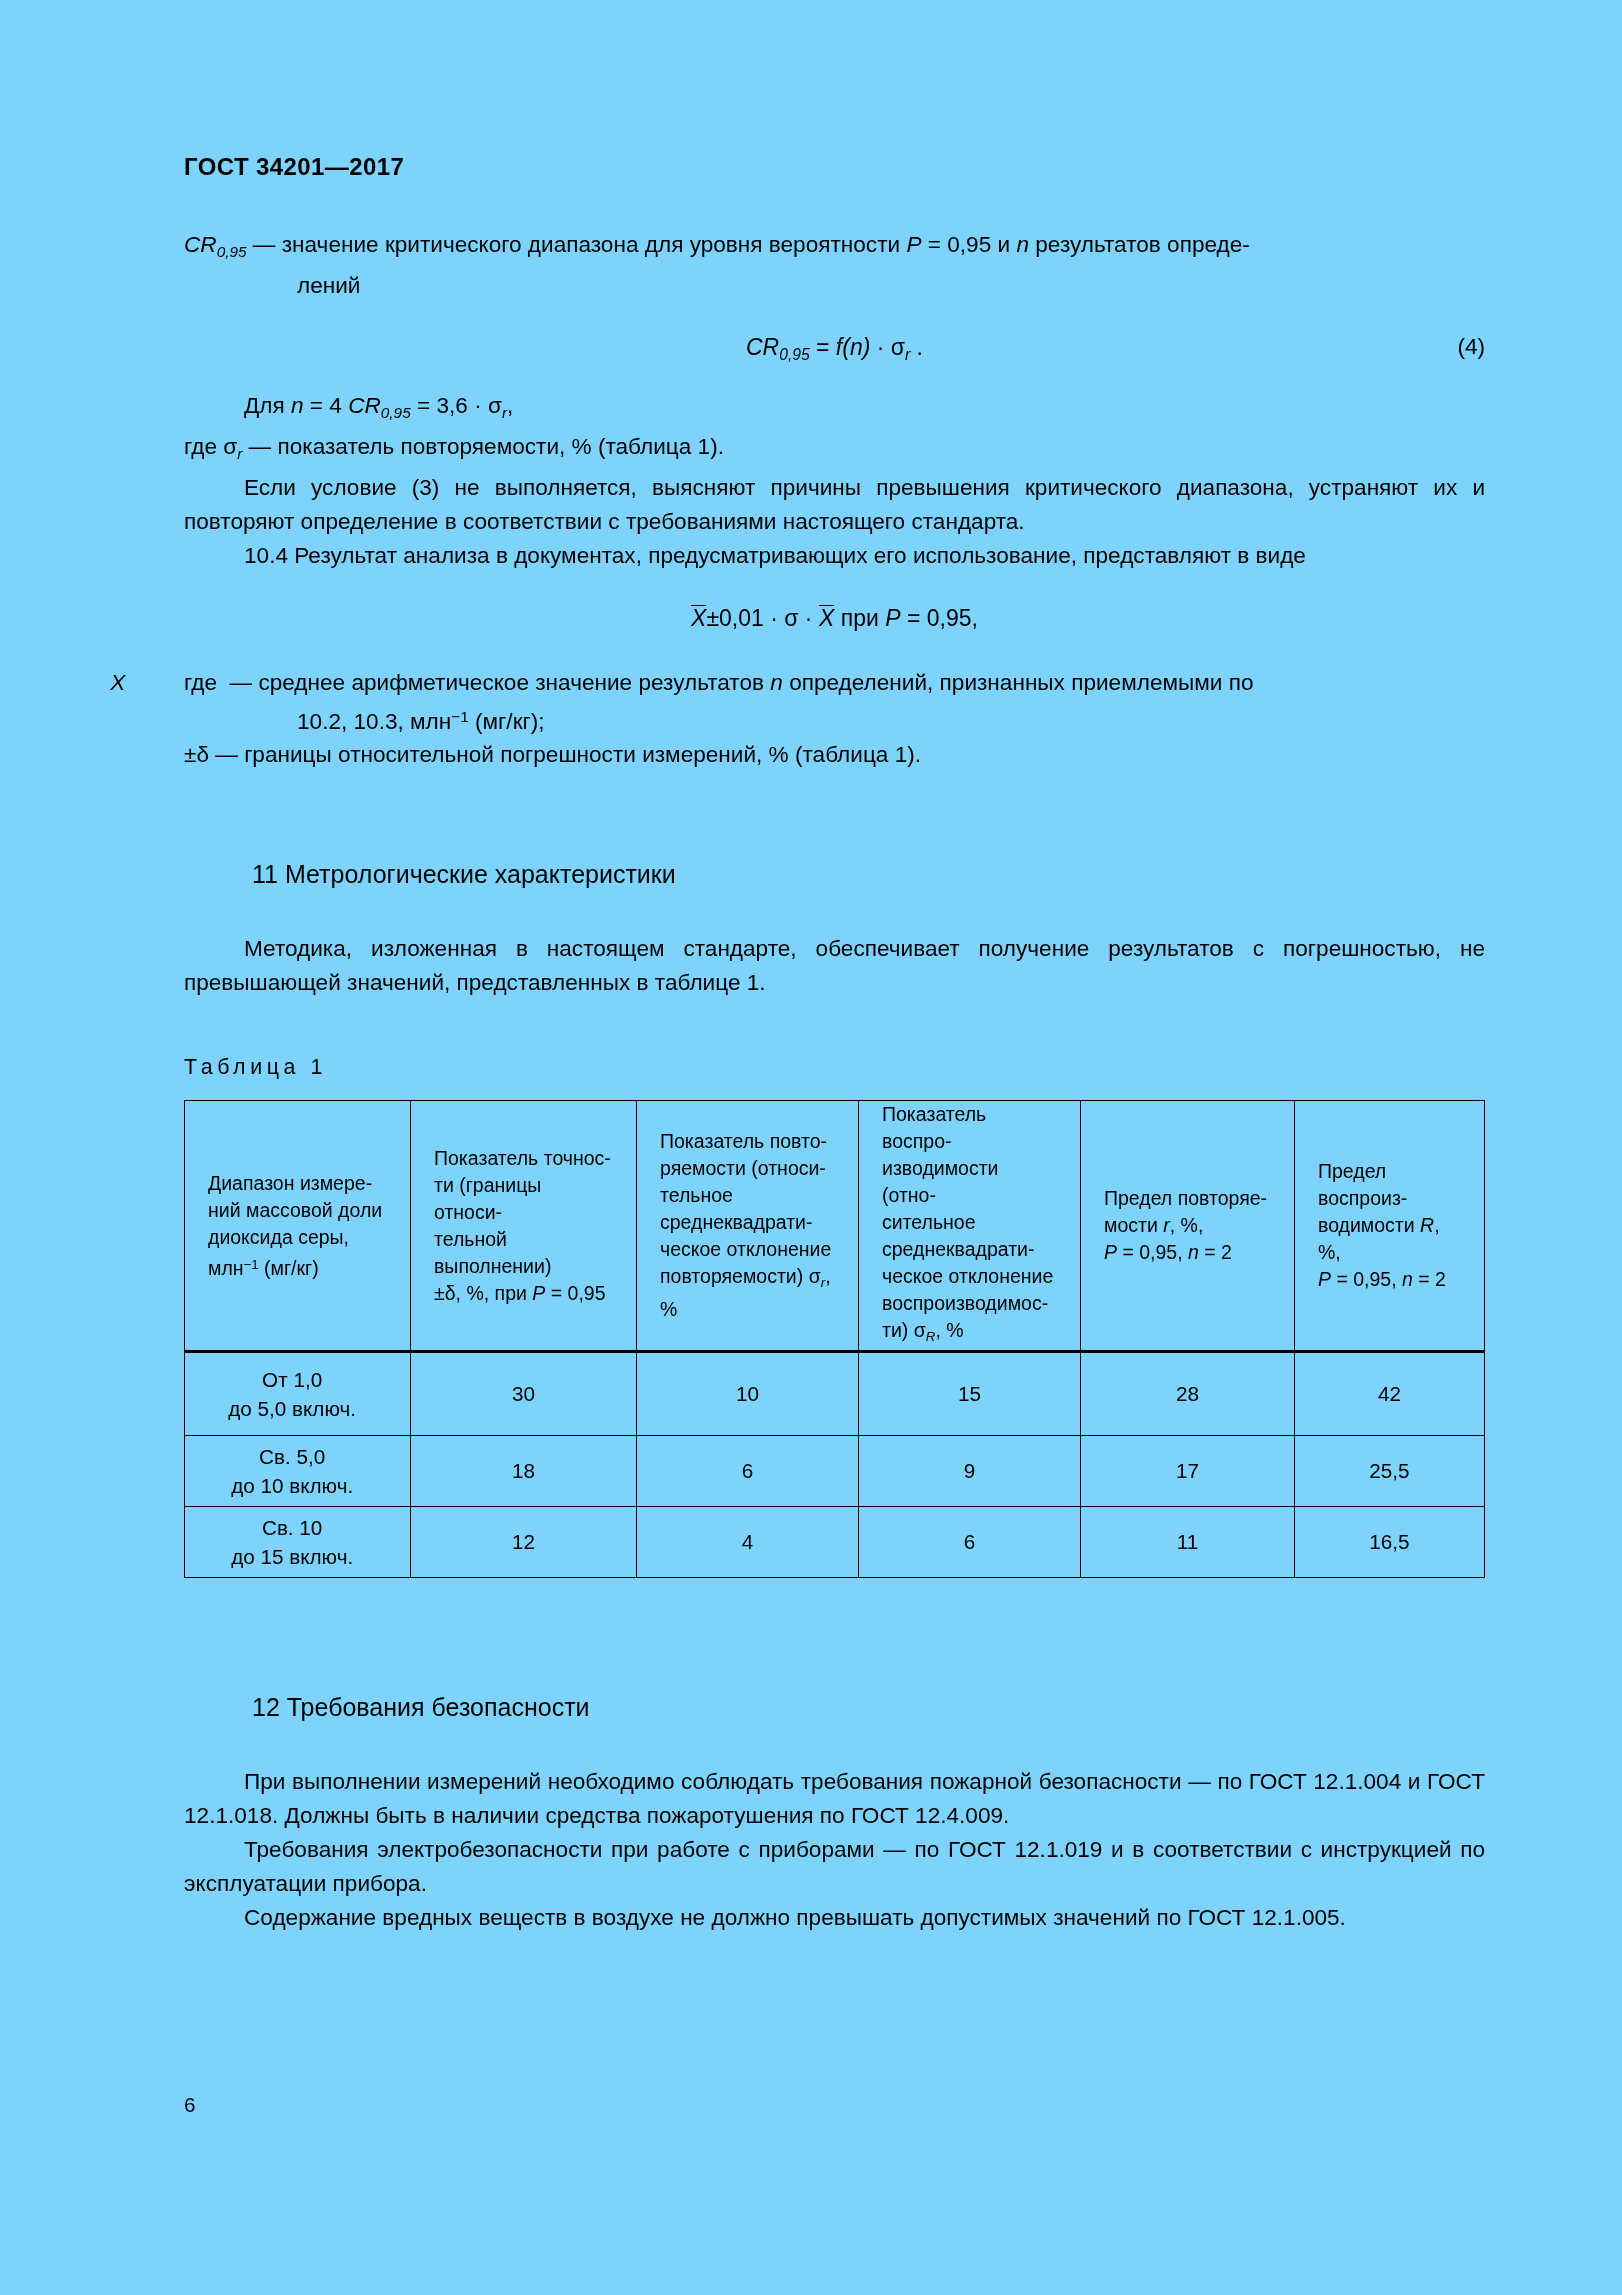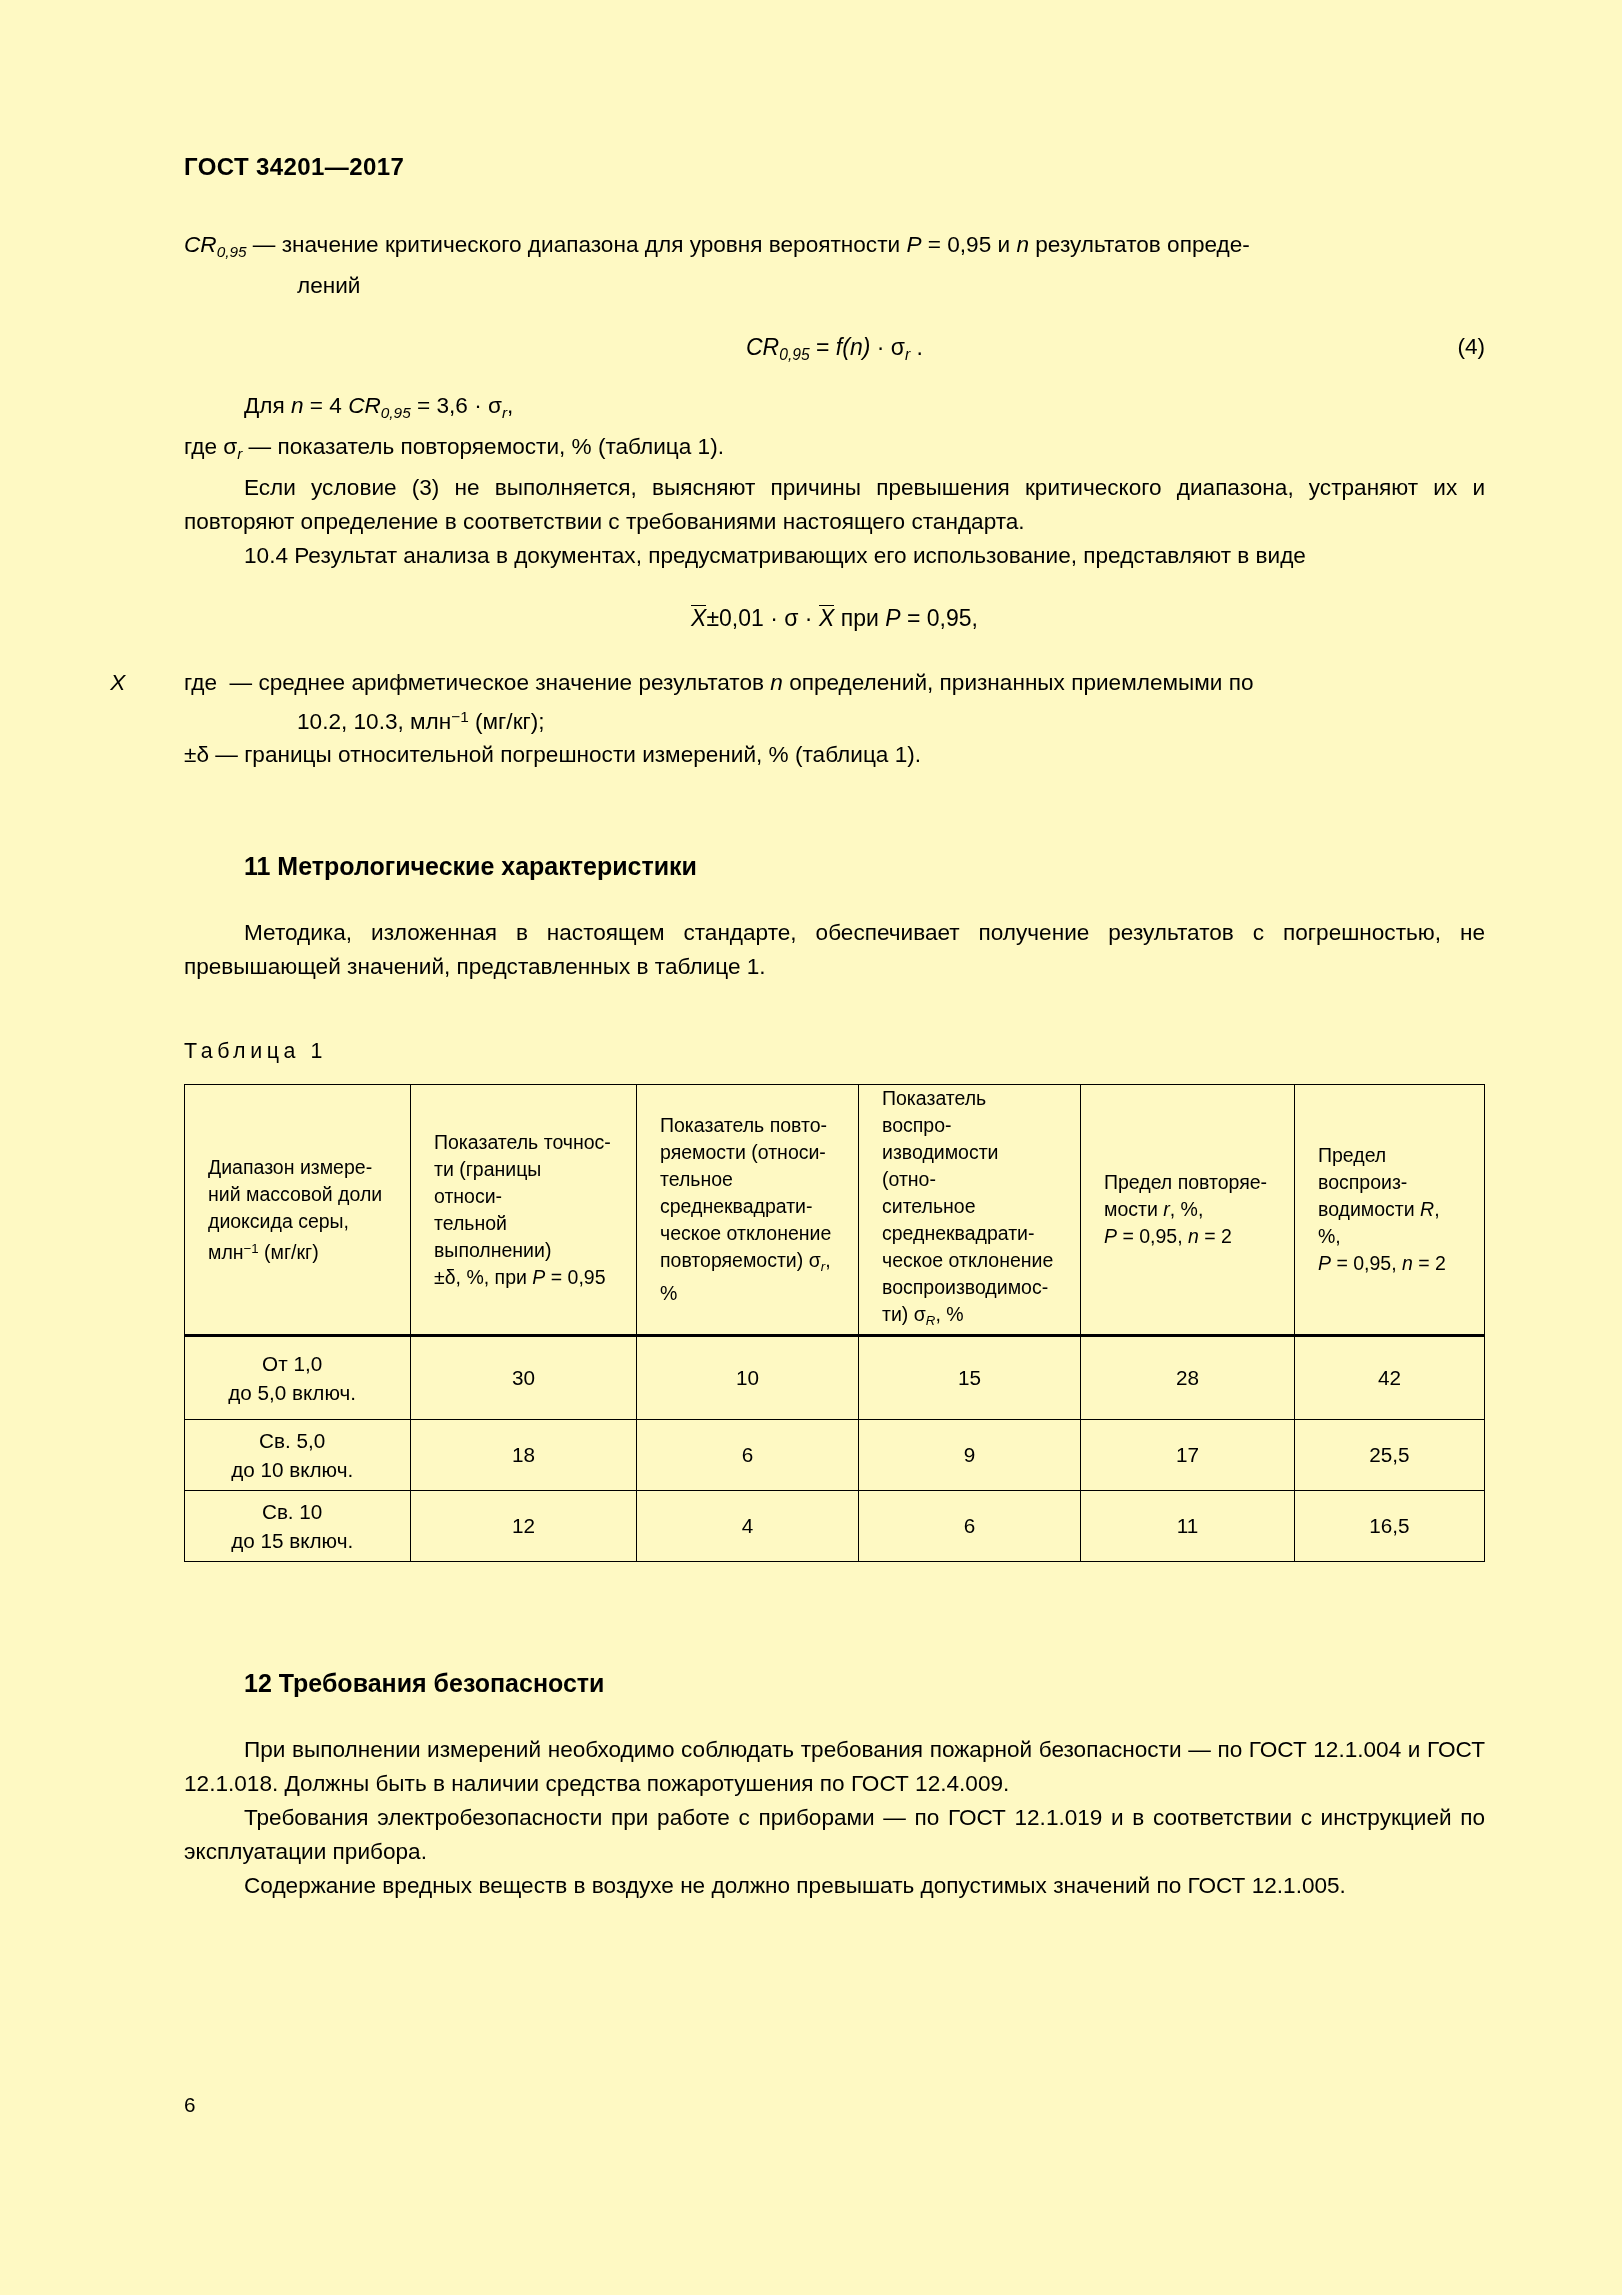--- a/index.html
+++ b/index.html
@@ -13,21 +13,21 @@
     font-family: "Liberation Sans", sans-serif;
     color: #000000;
     position: relative;
     overflow: hidden;
   }
   .page {
     position: absolute;
     left: 0; top: 0;
     width: 1623px;
     height: 2295px;
-    background: #fef9c3;
+    background: #7dd3fc;
   }
   .content {
     position: absolute;
     left: 184px;
     top: 153px;
     width: 1301px;
   }
 
   
   .doc-header {
@@ -80,23 +80,23 @@
   .ovl {
     display: inline-block;
     border-top: 1.5px solid #000;
     padding-top: 0.8px;
     line-height: 1;
   }
 
   
   .sec-heading {
     font-size: 25px;
-    font-weight: bold;
+    font-weight: normal;
     text-indent: 60px;
-    margin: 0;
+    margin: 8px;
   }
 
   
   .table-caption {
     font-size: 21.4px;
     letter-spacing: 4.6px;
     margin: 0;
   }
   table.gost {
     border-collapse: collapse;

